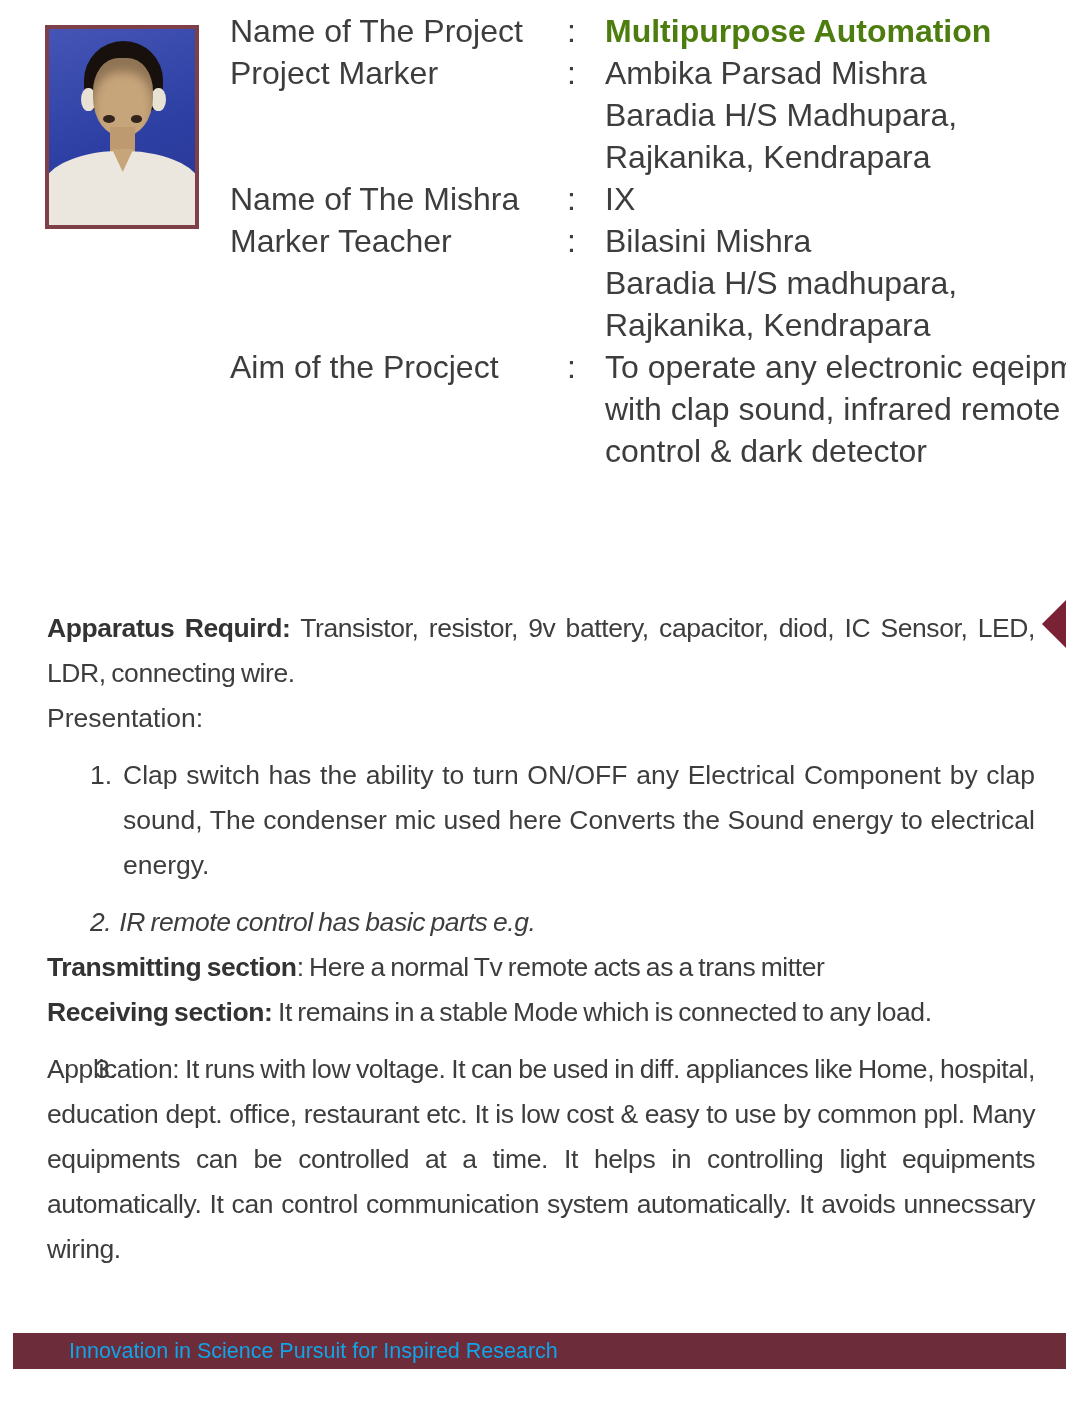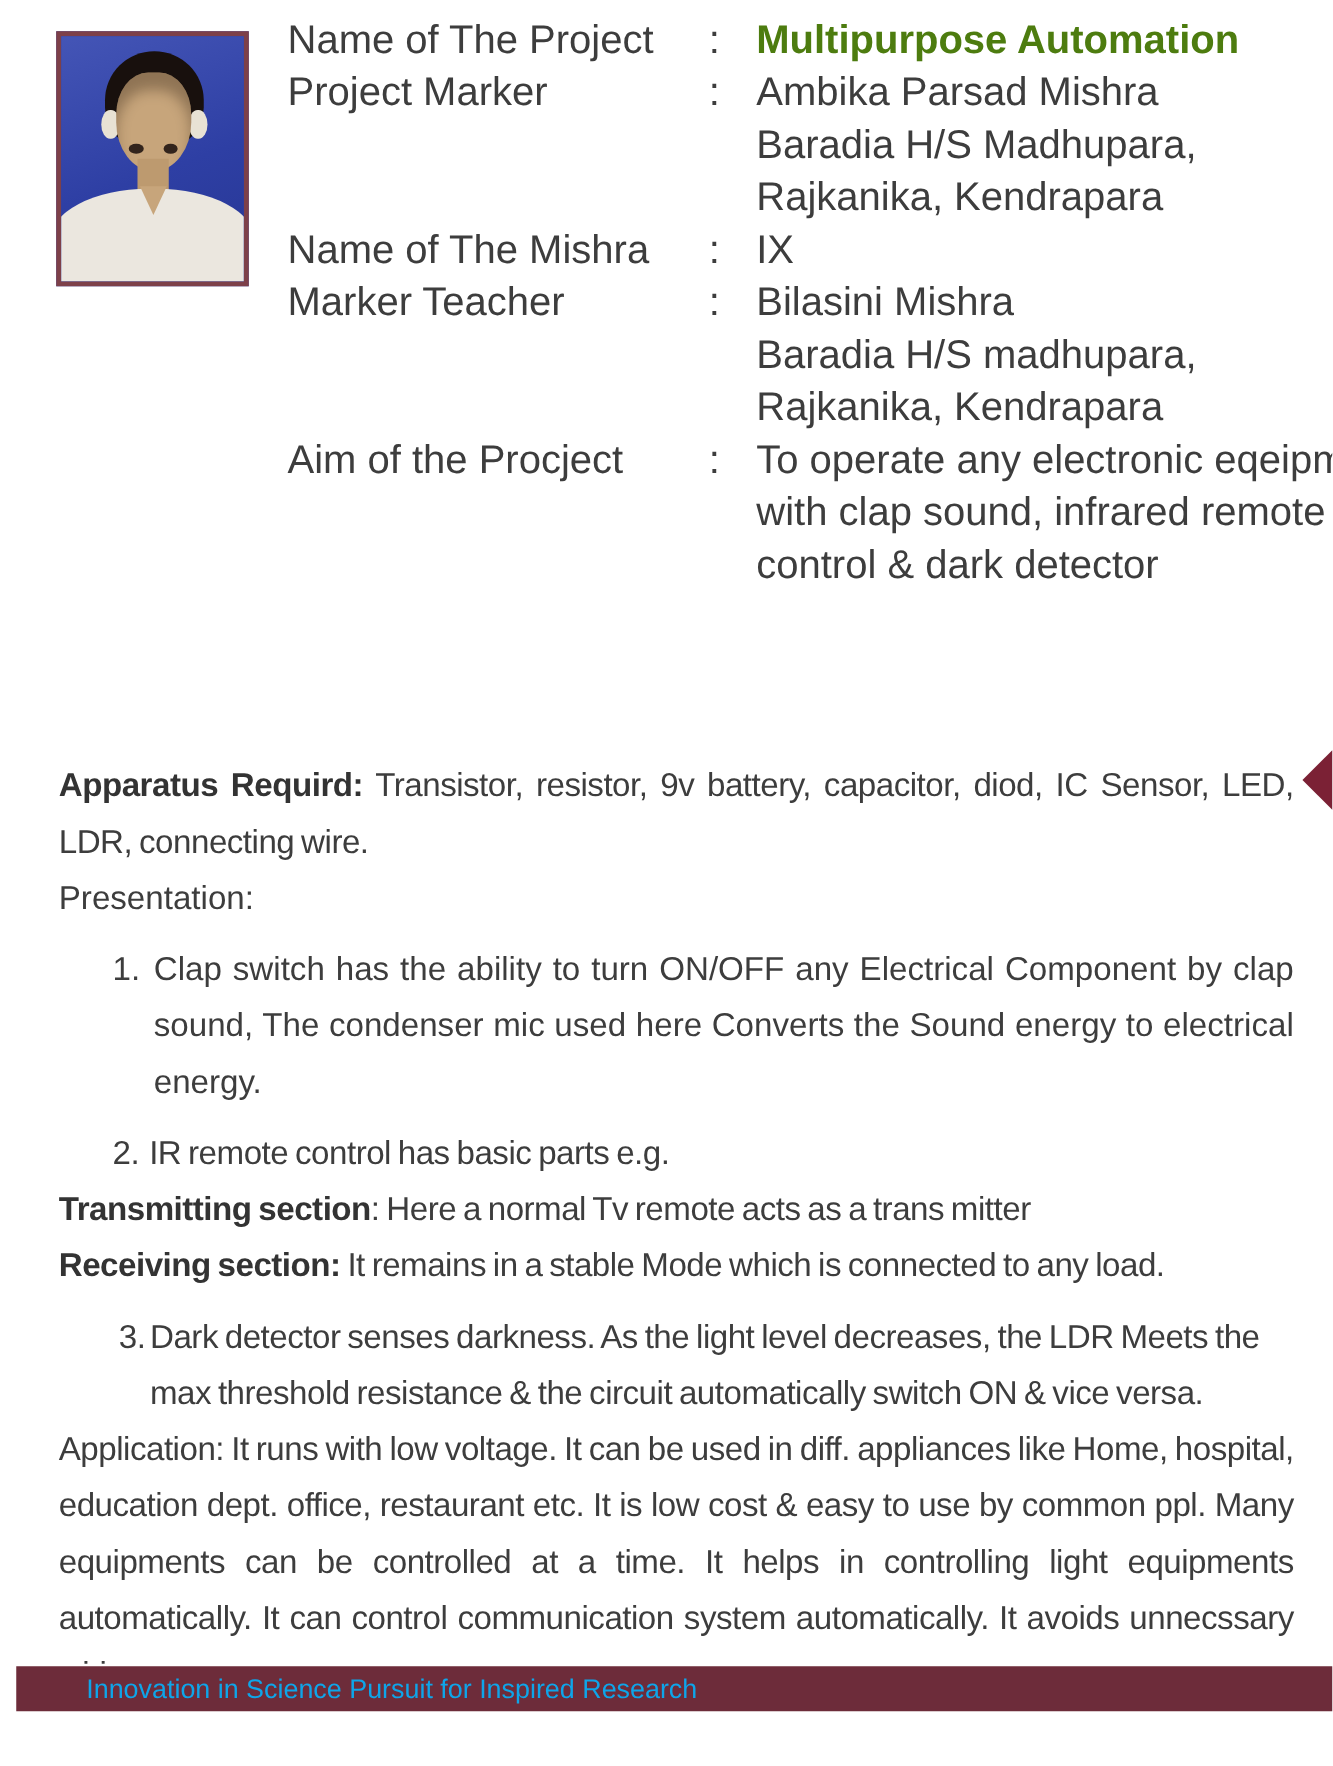--- a/index.html
+++ b/index.html
@@ -61,21 +61,21 @@
   
   .body-text { position: absolute; left: 47px; top: 606px; width: 988px; font-size: 26.5px; line-height: 45px; }
   .body-text p { margin: 0; }
   .cond { letter-spacing: -0.4px; word-spacing: -1.5px; }
   .justify { text-align: justify; }
   .para-apparatus { margin-bottom: 0; }
   .para-presentation { margin-top: 14px; }
   .list-item { position: relative; margin-top: 12px; }
   .list-item .num { position: absolute; left: 43px; top: 0; }
   .li-1 { padding-left: 76px; }
-  .li-2 { padding-left: 43px; }
+  .li-2 { padding-left: 43px; font-style: italic; }
   .li-3 { padding-left: 73px; }
   .li-3 .num { left: 48px; }
   .li-2 .num-inline { margin-right: 8px; }
   .para-transmitting { margin-top: 12px; }
   .para-receiving { margin-top: 11px; }
   .para-application { margin-top: 11px; }
   b { color: #333333; }
 
   
   .corner-diamond {
@@ -177,21 +177,21 @@
 
     <div class="list-item li-2 cond">
       <span class="num-inline">2.</span><span>IR remote control has basic parts e.g.</span>
     </div>
 
     <p class="para-transmitting cond"><b>Transmitting section</b><span>: Here a normal Tv remote acts as a trans mitter</span></p>
 
     <p class="para-receiving cond"><b>Receiving section:</b><span> It remains in a stable Mode which is connected to any load.</span></p>
 
     <div class="list-item li-3 cond">
-      <span class="num">3.</span><span>Dark detector senses darkness. As the light level decreases, the LDR Meets the max threshold resistance &amp; the circuit automatically switch ON &amp; vice versa.</span>
+      <span class="num">3.</span>
     </div>
 
     <p class="para-application justify cond">Application: It runs with low voltage. It can be used in diff. appliances like Home, hospital, education dept. office, restaurant etc. It is low cost &amp; easy to use by common ppl. Many equipments can be controlled at a time. It helps in controlling light equipments automatically. It can control communication system automatically. It avoids unnecssary wiring.</p>
 
   </div>
 
   <div class="corner-diamond"></div>
 
   <div class="footer-bar">
     <span>Innovation in Science Pursuit for Inspired Research</span>

